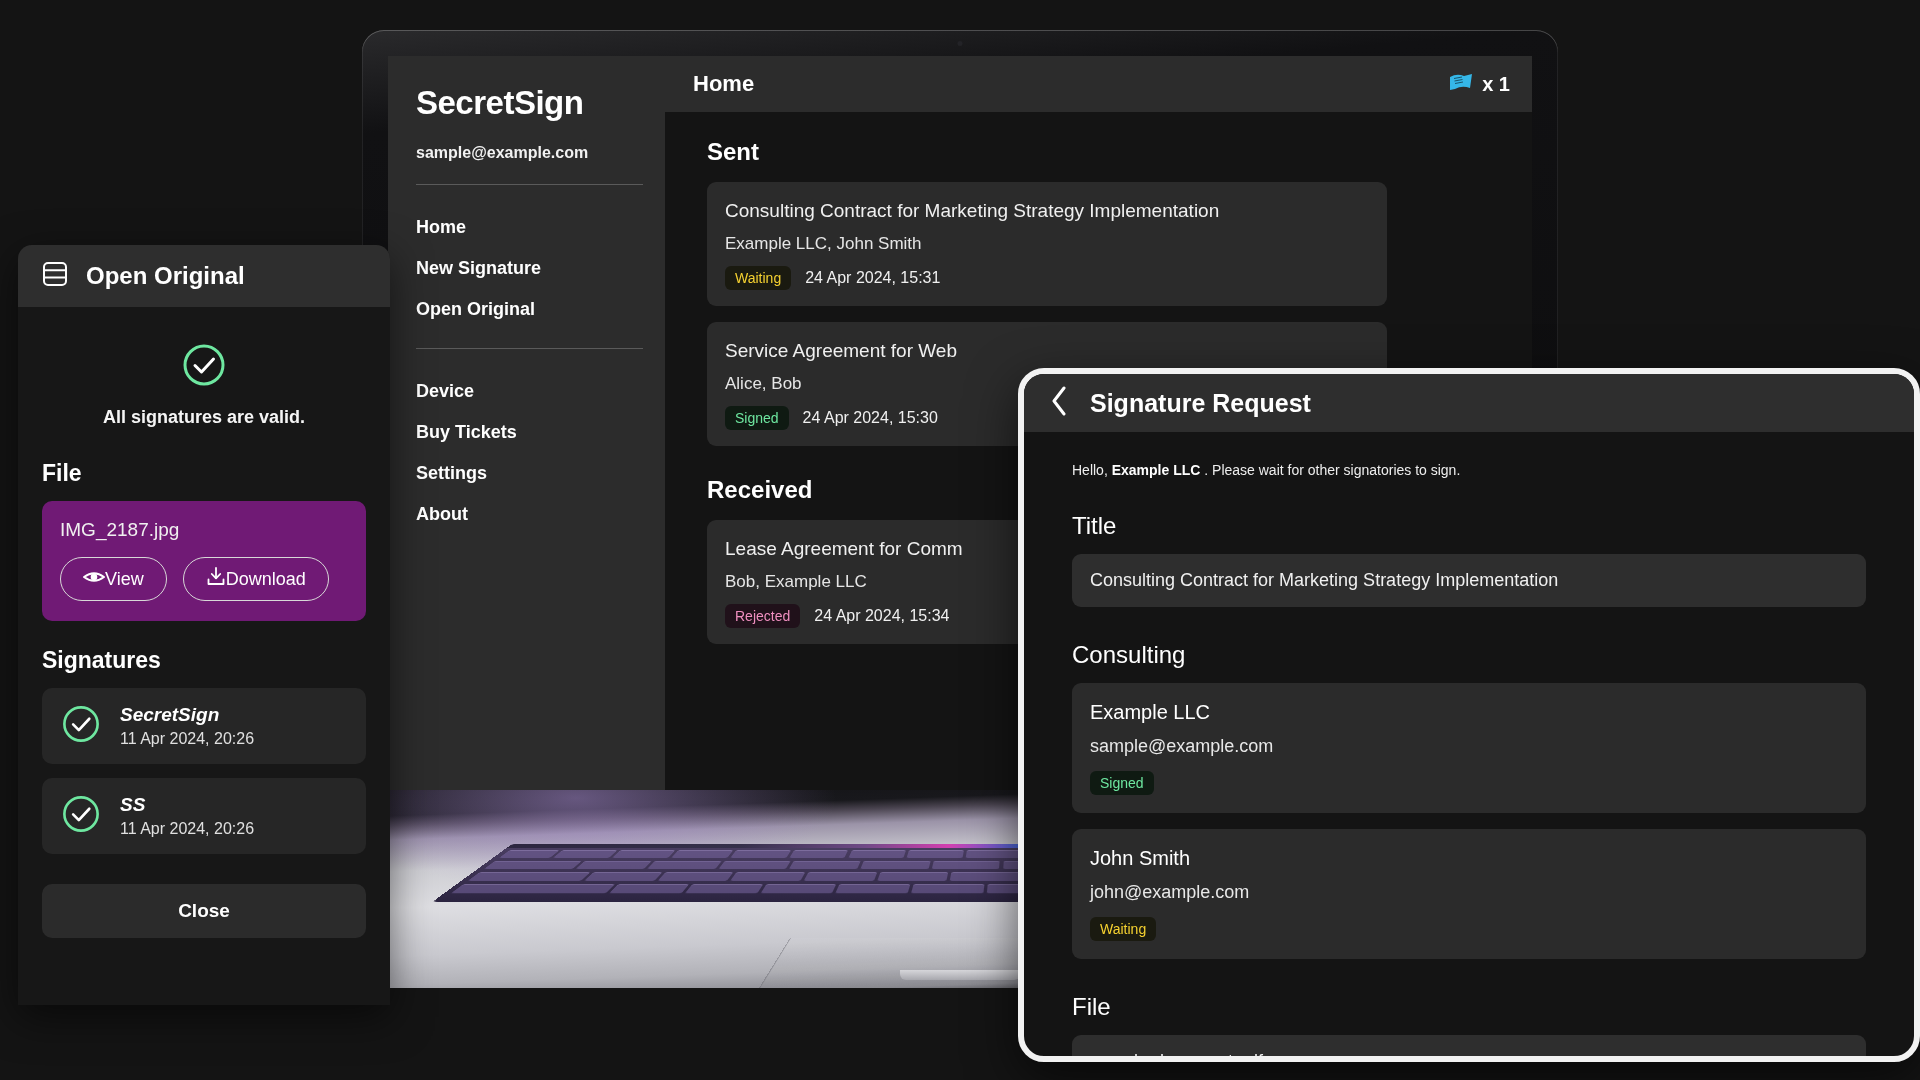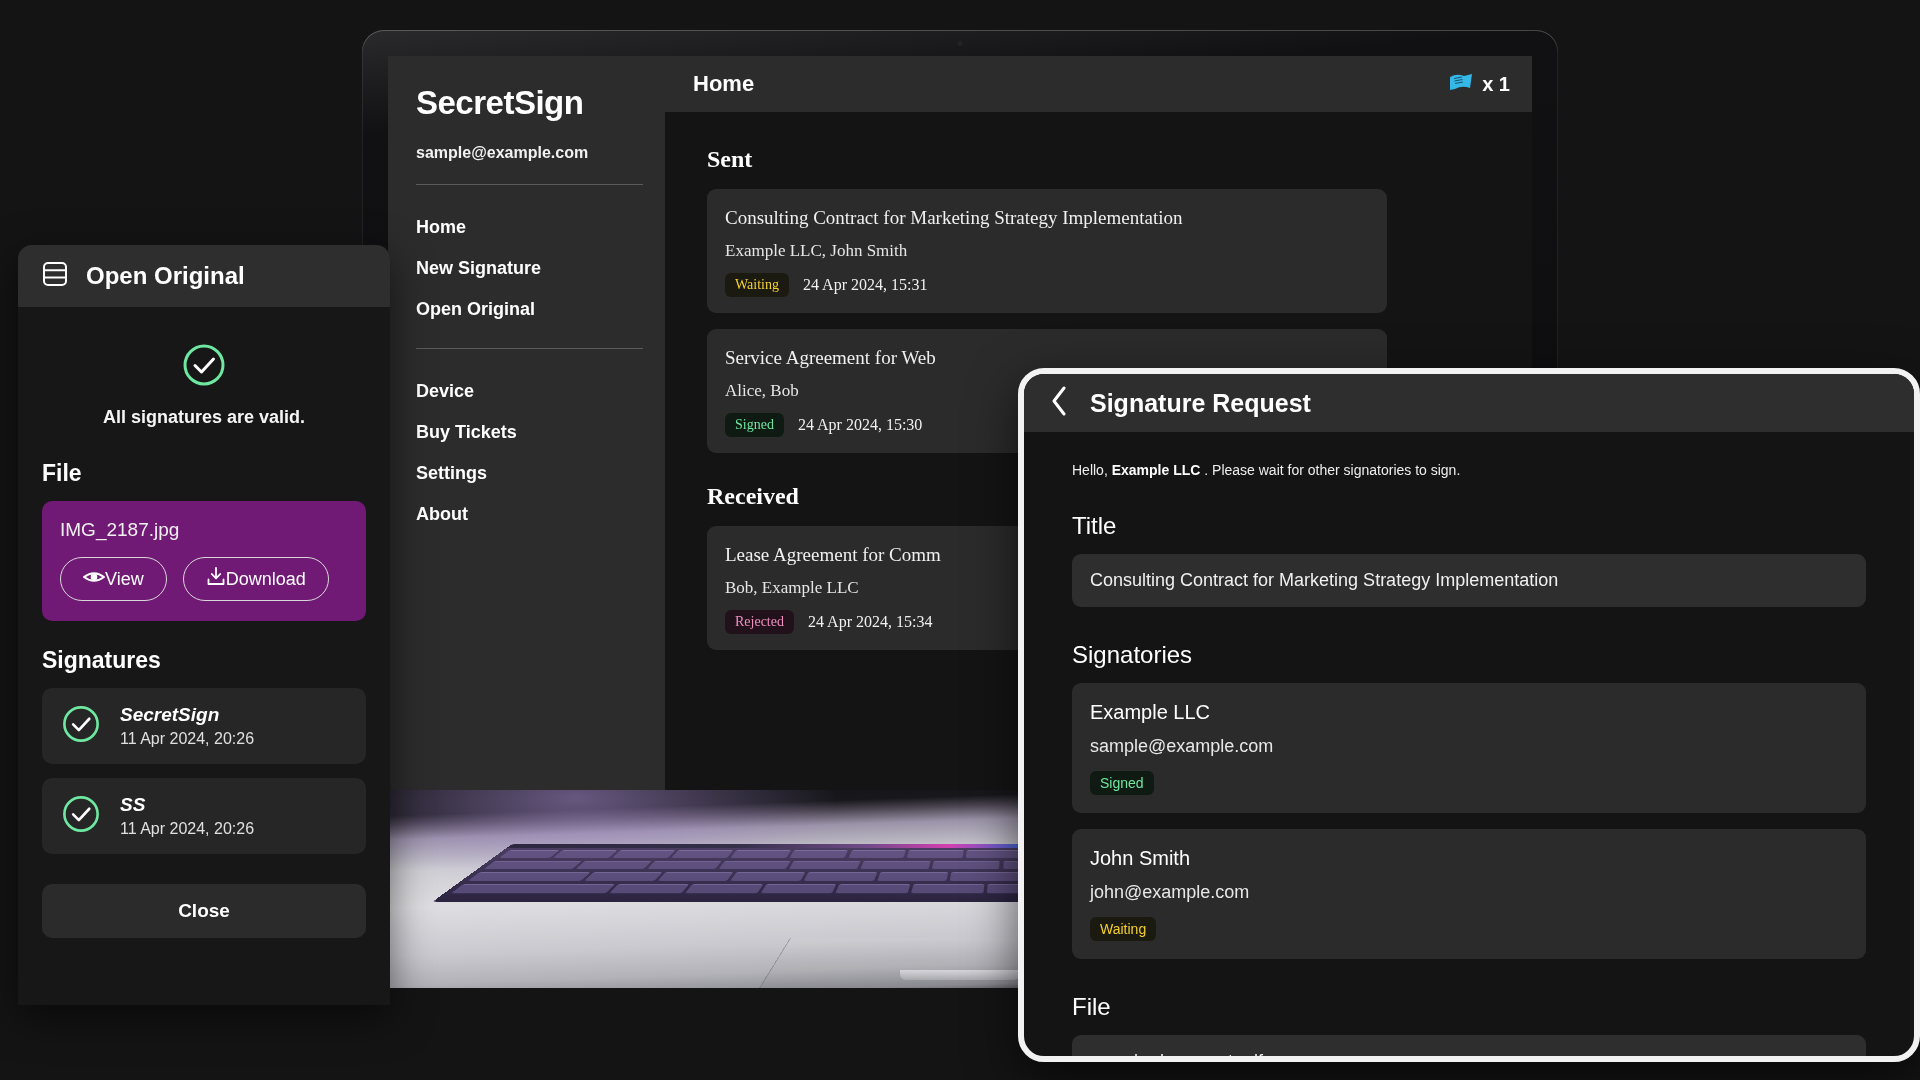--- a/index.html
+++ b/index.html
@@ -74,21 +74,21 @@
   .main-topbar {
     height: 56px; flex: 0 0 56px;
     background: #2c2c2c;
     display: flex; align-items: center;
     padding: 0 22px 0 28px;
     justify-content: space-between;
   }
   .main-title { font-size: 22px; font-weight: bold; color: #fff; }
   .ticket-wrap { display: flex; align-items: center; gap: 8px; }
   .ticket-count { font-size: 20px; font-weight: bold; color: #fff; }
-  .main-body { flex: 1; padding: 34px 42px 0 42px; overflow: hidden; font-family: Liberation Serif, serif; }
+  .main-body { flex: 1; padding: 26px 42px 0 42px; overflow: hidden; }
   .section-title {
     font-size: 24px; font-weight: bold; color: #ffffff;
     margin: 0 0 16px 0;
   }
   .section-title.spaced { margin-top: 30px; }
   .doc-card {
     background: #2b2b2b;
     border-radius: 9px;
     padding: 18px 18px 16px 18px;
     margin-bottom: 16px;
@@ -513,21 +513,21 @@
       </span>
       <span class="ph-title">Signature Request</span>
     </div>
 
     <div class="ph-body">
       <div class="ph-hello"><span>Hello, </span><b>Example LLC</b><span> . Please wait for other signatories to sign.</span></div>
 
       <div class="ph-section-title">Title</div>
       <div class="ph-field">Consulting Contract for Marketing Strategy Implementation</div>
 
-      <div class="ph-section-title gap">Signatories</div>
+      <div class="ph-section-title gap">Consulting</div>
 
       <div class="ph-signatory">
         <div class="ps-name">Example LLC</div>
         <div class="ps-email">sample@example.com</div>
         <span class="badge signed">Signed</span>
       </div>
 
       <div class="ph-signatory">
         <div class="ps-name">John Smith</div>
         <div class="ps-email">john@example.com</div>

